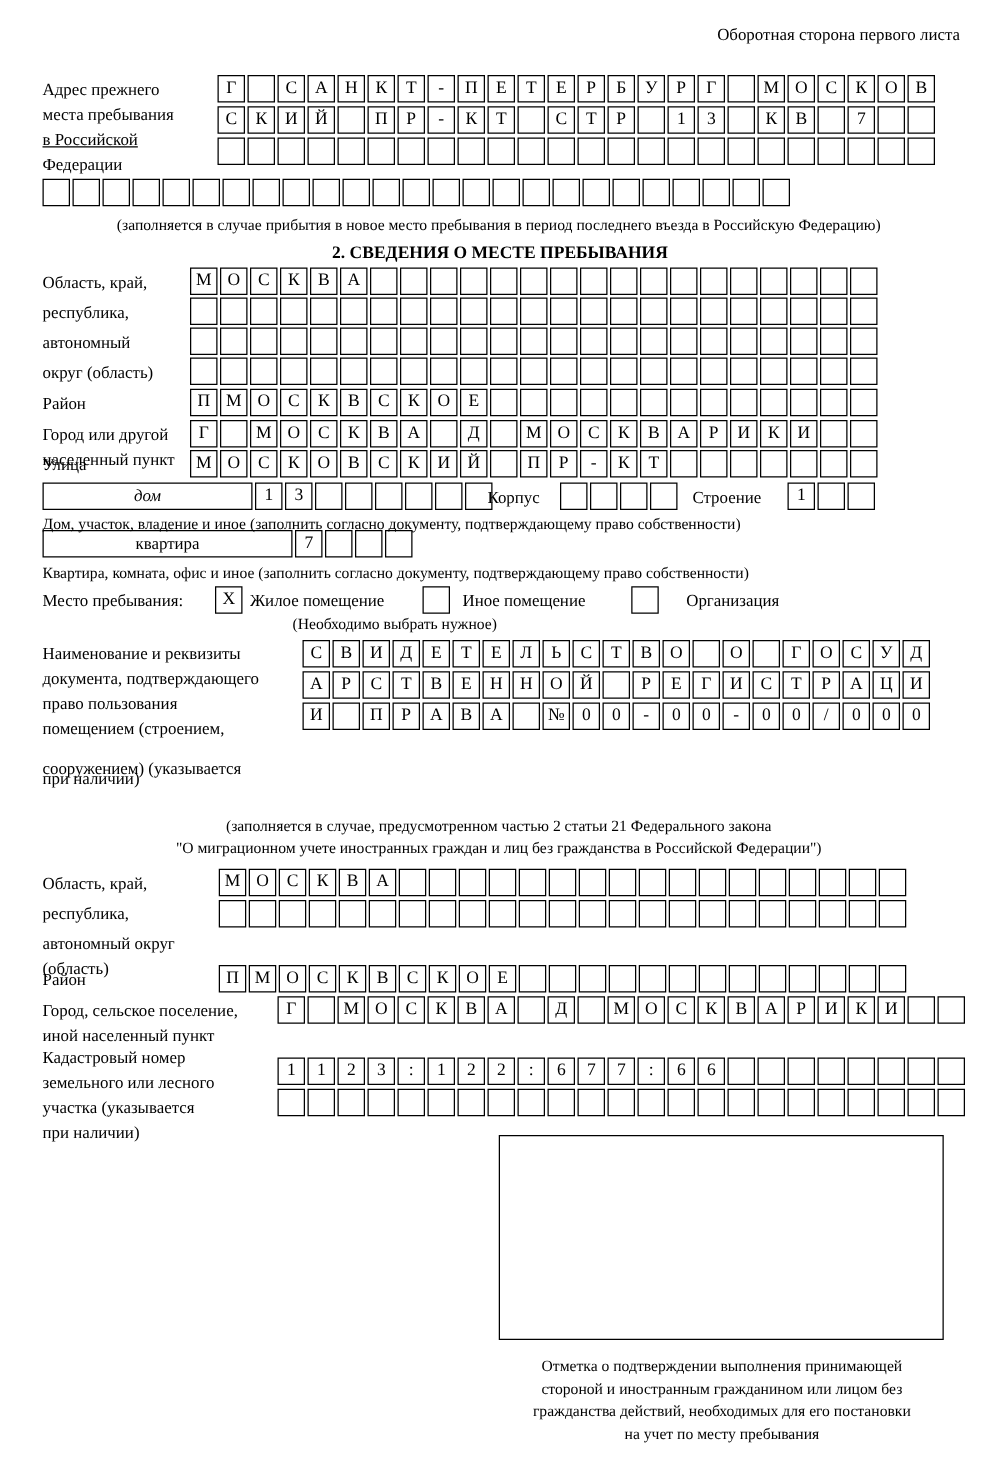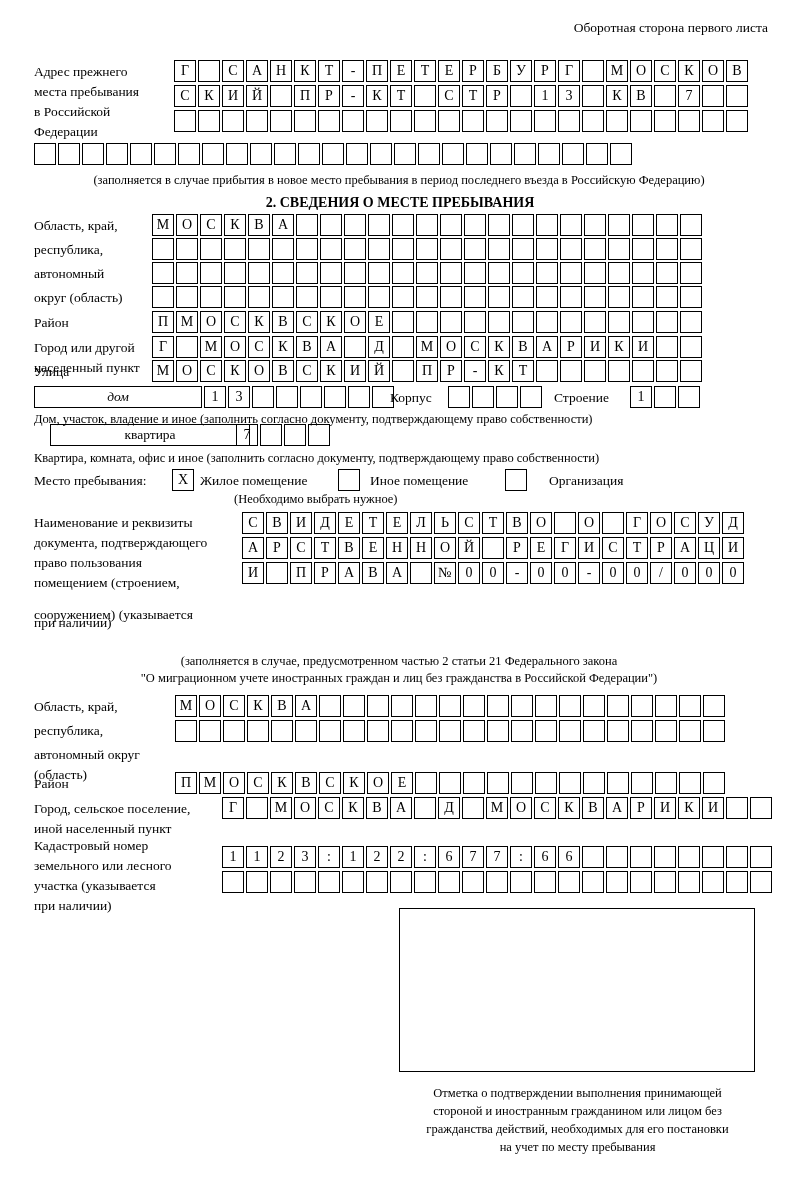--- a/index.html
+++ b/index.html
@@ -95,21 +95,21 @@
 </style>
 </head>
 <body>
 
 <div class="page">
 
   <div class="hdr-right">Оборотная сторона первого листа</div>
 
   <div class="lbl" style="left:34px; top:62px;">Адрес прежнего</div>
   <div class="lbl" style="left:34px; top:82px;">места пребывания</div>
-  <div class="lbl" style="left:34px; top:102px;">в Российской</div>
+  <div class="lbl" style="left:34px; top:102px;text-decoration:underline;">в Российской</div>
   <div class="lbl" style="left:34px; top:122px;">Федерации</div>
 
   <div class="row" id="pa0" style="left:174px; top:60px;">
       <div class="cell">Г</div>
       <div class="cell"></div>
       <div class="cell">С</div>
       <div class="cell">А</div>
       <div class="cell">Н</div>
       <div class="cell">К</div>
       <div class="cell">Т</div>
@@ -423,21 +423,21 @@
     </div>
   <div class="lbl" style="left:554px; top:388px;">Строение</div>
   <div class="row" id="scells" style="left:630px; top:386px;">
       <div class="cell">1</div>
       <div class="cell"></div>
       <div class="cell"></div>
     </div>
 
   <div class="lbl small" style="left:34px; top:409px;">Дом, участок, владение и иное (заполнить согласно документу, подтверждающему право собственности)</div>
 
-  <div class="wbox" style="left:34px; top:424px; width:200px;margin-left:16px;">квартира</div>
+  <div class="wbox" style="left:34px; top:424px; width:200px;">квартира</div>
   <div class="row" id="fcells" style="left:236px; top:424px;">
       <div class="cell">7</div>
       <div class="cell"></div>
       <div class="cell"></div>
       <div class="cell"></div>
     </div>
   <div class="lbl small" style="left:34px; top:448px;">Квартира, комната, офис и иное (заполнить согласно документу, подтверждающему право собственности)</div>
 
   <div class="lbl" style="left:34px; top:471px;">Место пребывания:</div>
   <div class="checkbox" style="position:absolute; left:172px; top:469px;">Х</div>

